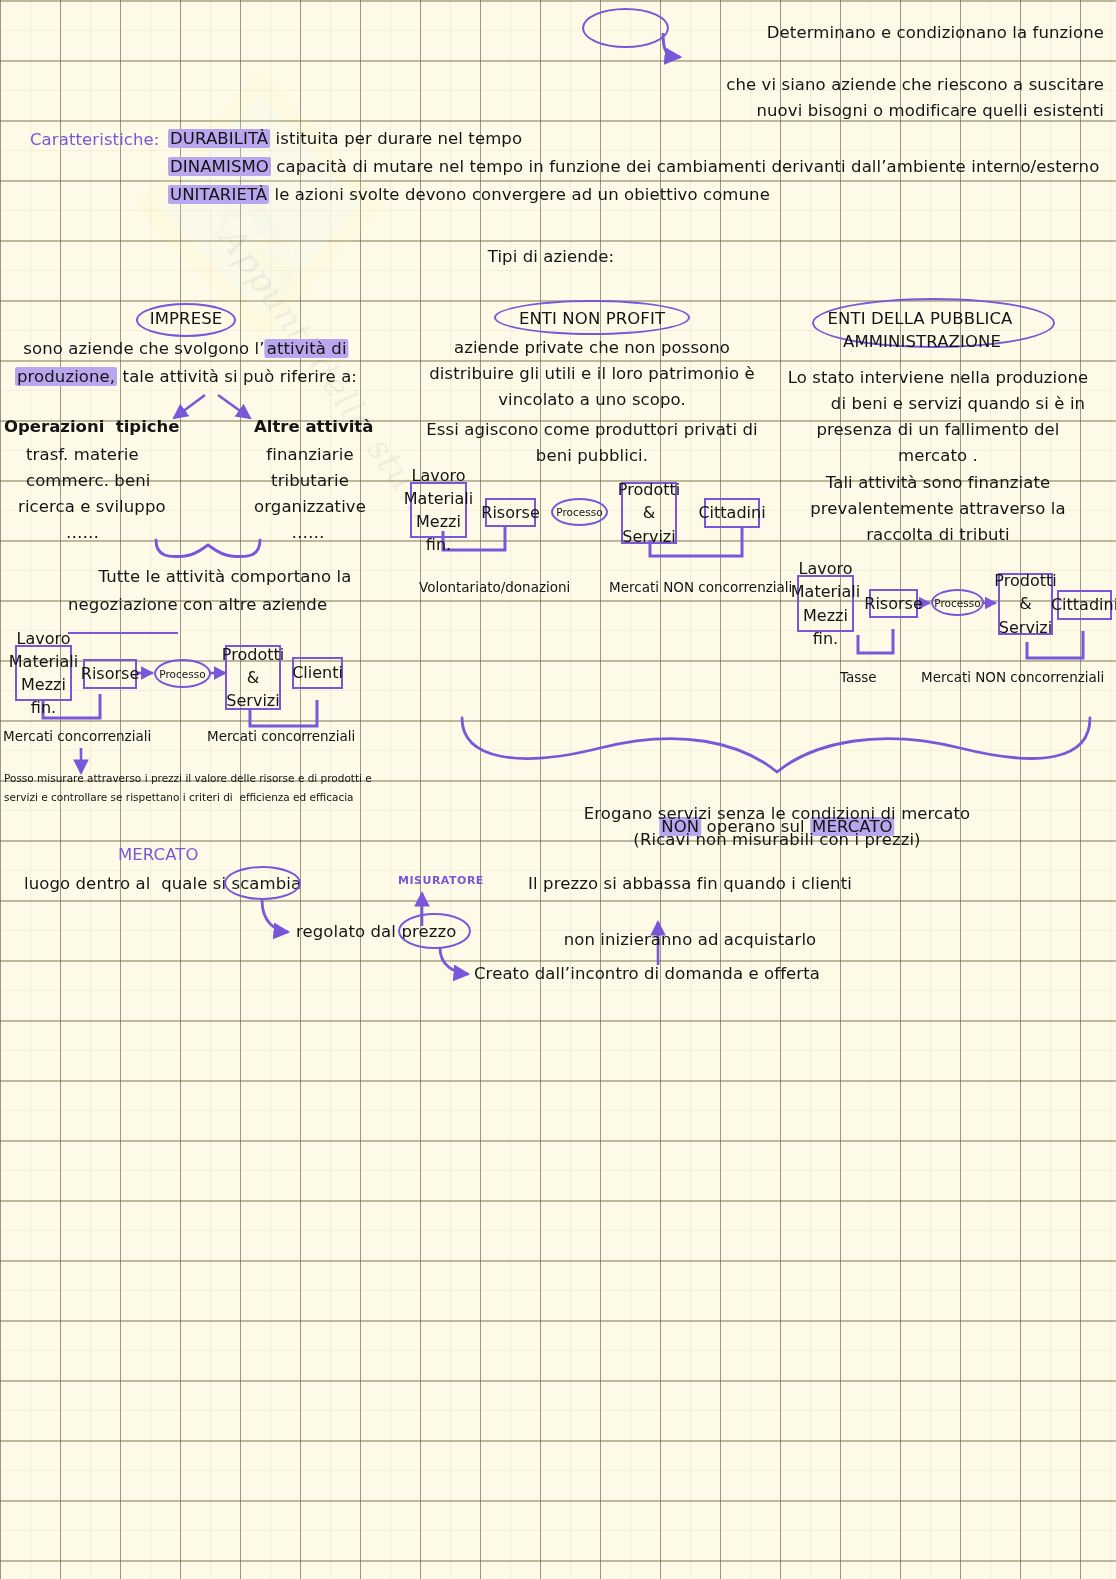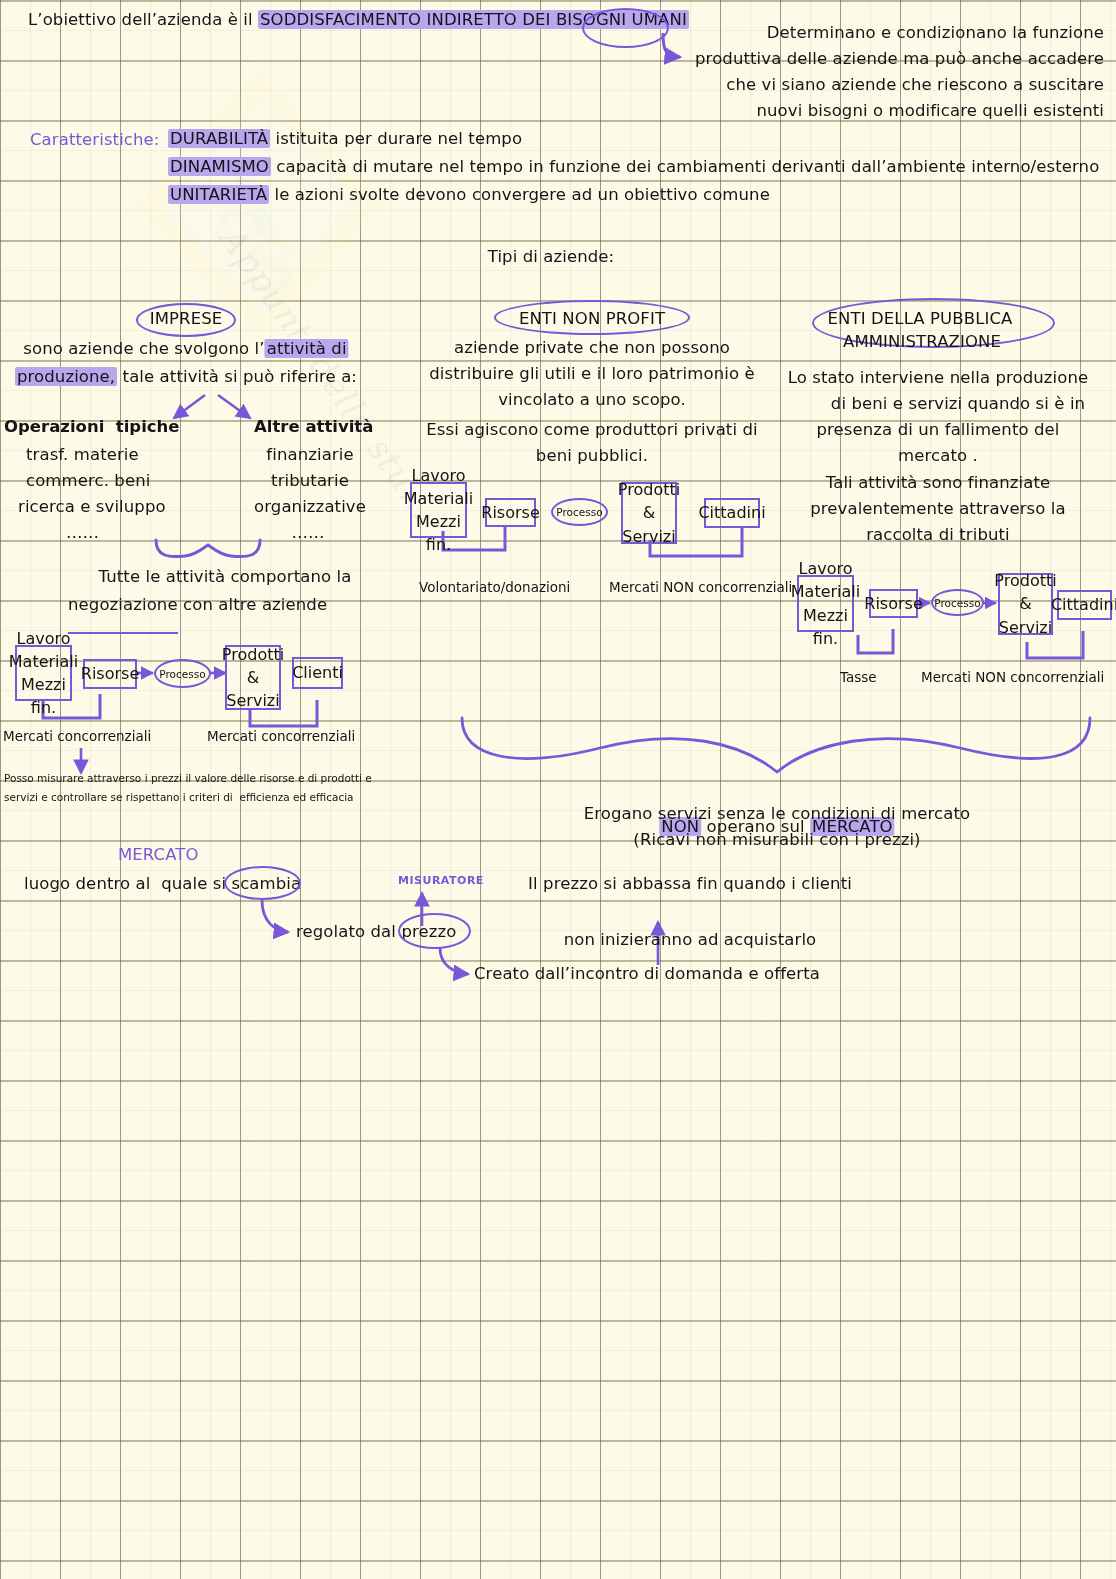--- a/index.html
+++ b/index.html
@@ -132,25 +132,23 @@
 
     <path d="M262,900 C262,922 275,931 288,932" stroke="#7a56d8" stroke-width="2.8" fill="none" marker-end="url(#ah)"></path>
 
     <path d="M422,926 L422,893" stroke="#7a56d8" stroke-width="2.6" fill="none" marker-end="url(#ah)"></path>
 
     <path d="M440,948 C440,966 455,973 468,974" stroke="#7a56d8" stroke-width="2.8" fill="none" marker-end="url(#ah)"></path>
 
     <path d="M658,965 L658,922" stroke="#7a56d8" stroke-width="2.6" fill="none" marker-end="url(#ah)"></path>
   </svg>
 
-  <div class="l hand" style="left:28px; top:11px;"><span>L’obiettivo dell’azienda è il </span><span class="hl">SODDISFACIMENTO INDIRETTO DEI BISOGNI UMANI</span></div>
   <div class="ell" style="left:582px; top:8px; width:87px; height:40px;"></div>
 
   <div class="l hand r" style="left:1104px; top:24px;">Determinano e condizionano la funzione</div>
-  <div class="l hand r" style="left:1104px; top:50px;">produttiva delle aziende ma può anche accadere</div>
   <div class="l hand r" style="left:1104px; top:76px;">che vi siano aziende che riescono a suscitare</div>
   <div class="l hand r" style="left:1104px; top:102px;">nuovi bisogni o modificare quelli esistenti</div>
 
   <div class="l hand pur" style="left:30px; top:131px;">Caratteristiche:</div>
 
   <div class="l hand" style="left:168px; top:130px;"><span class="hl">DURABILITÀ</span> <span>istituita per durare nel tempo</span></div>
 
   <div class="l hand" style="left:168px; top:158px;"><span class="hl">DINAMISMO</span> <span>capacità di mutare nel tempo in funzione dei cambiamenti derivanti dall’ambiente interno/esterno</span></div>
 
   <div class="l hand" style="left:168px; top:186px;"><span class="hl">UNITARIETÀ</span> <span>le azioni svolte devono convergere ad un obiettivo comune</span></div>

